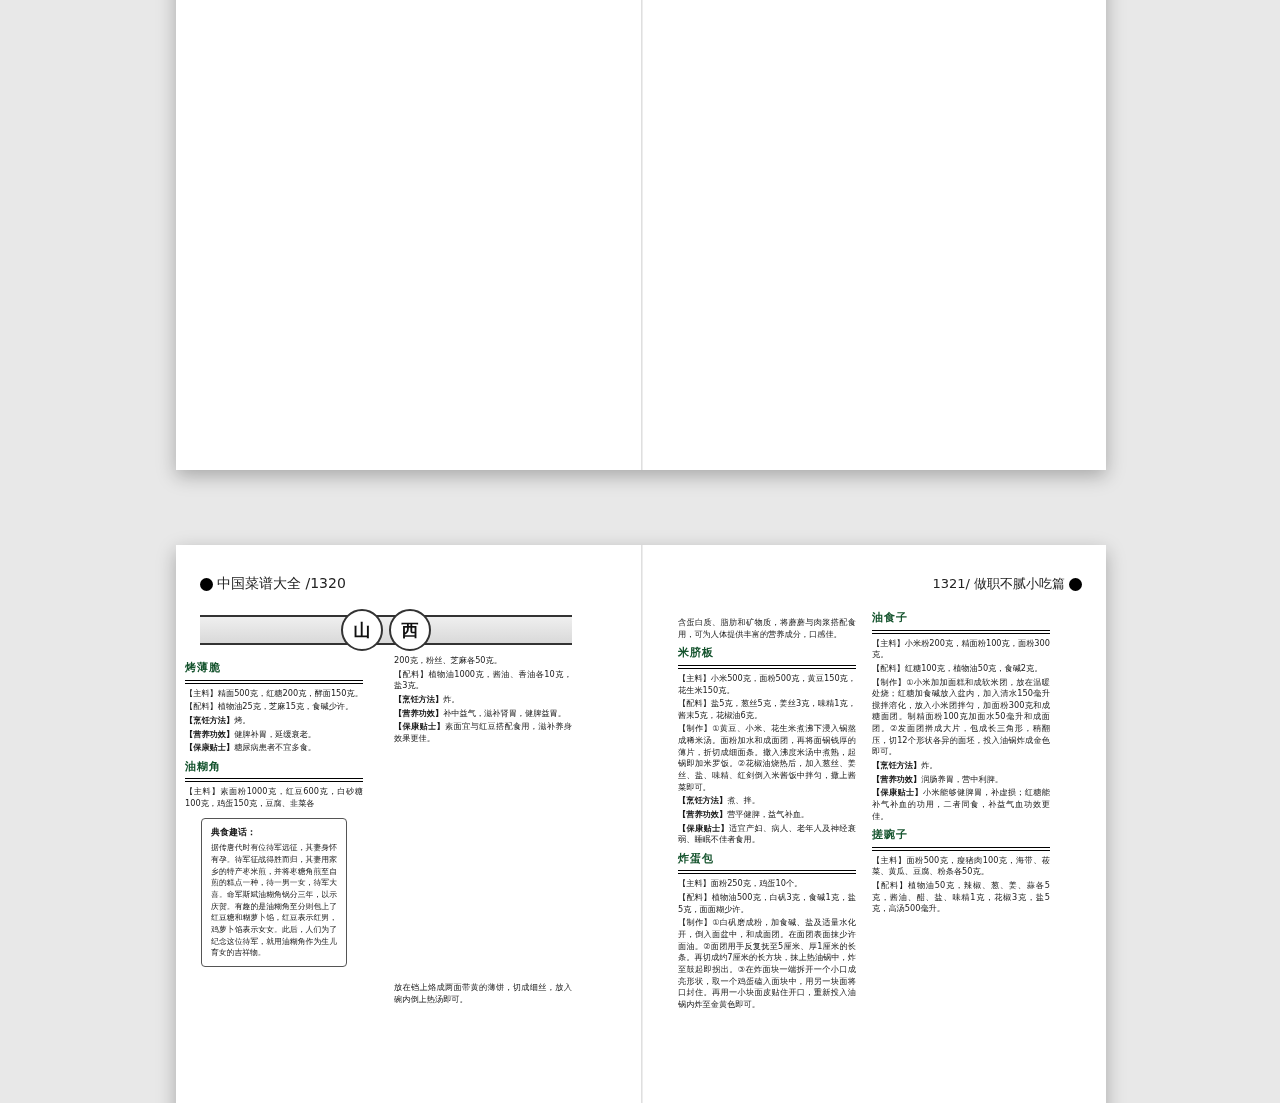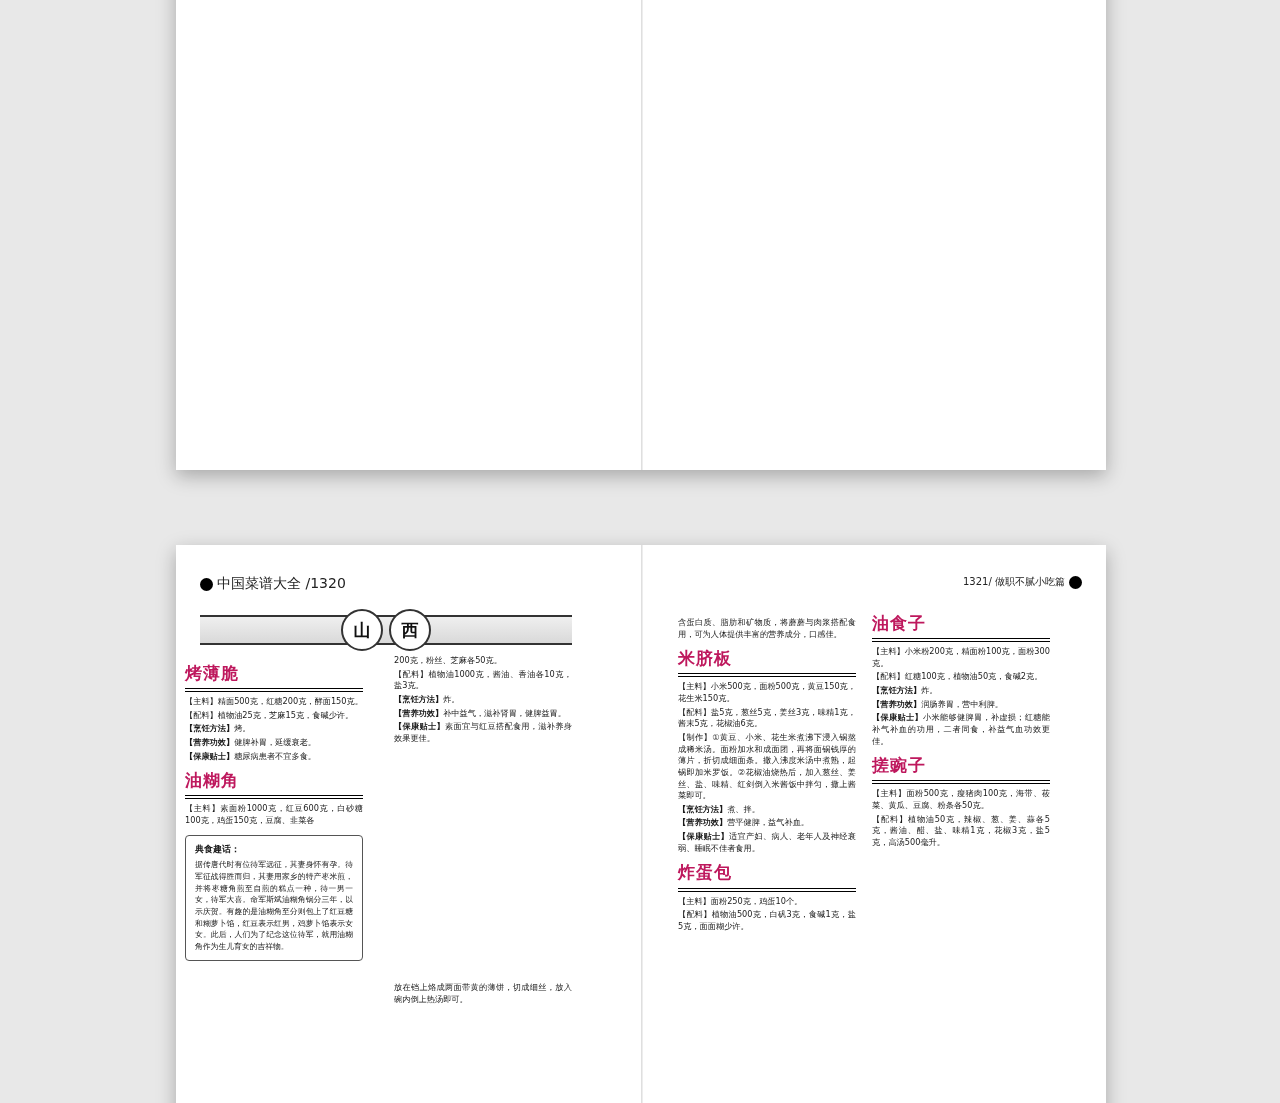--- a/index.html
+++ b/index.html
@@ -3,48 +3,48 @@
 <meta charset="utf-8">
 <style>
   html,body{margin:0;padding:0;background:#e8e8e8;}
   body{width:1280px;height:1103px;font-family:"DejaVu Sans","Liberation Sans",sans-serif;}
   .page-wrap{position:absolute;background:#fff;box-shadow:0 6px 18px rgba(0,0,0,.28);}
   
   #spread1{left:176px;top:-430px;width:930px;height:900px;}
   #spread2{left:176px;top:545px;width:930px;height:600px;}
   .gutter{position:absolute;top:0;bottom:0;left:465px;width:2px;background:linear-gradient(to right,#d8d8d8,#f4f4f4);}
   .col{position:absolute;font-size:8.2px;line-height:1.42;color:#1a1a1a;text-align:justify;}
-  .sec-title{font-size:17px;font-weight:bold;letter-spacing:1px;margin:6px 0 2px;color:#be185d;}
+  .sec-title{font-size:11px;font-weight:bold;letter-spacing:1px;margin:6px 0 2px;color:#14532d;font-family:Liberation Mono, monospace;}
   .rule{border-top:1px solid #000;border-bottom:1px solid #000;height:2px;margin:3px 0 4px;}
   .p{margin:0 0 2px 0;}
   .badge{display:inline-block;width:13px;height:13px;border-radius:50%;background:#000;margin-right:4px;}
   .prov-band{position:relative;height:46px;margin:10px 0 8px;}
   .prov-band .bar{position:absolute;left:0;right:0;top:10px;height:26px;background:linear-gradient(to bottom,#efefef,#d9d9d9);border-top:2px solid #333;border-bottom:2px solid #333;}
   .prov-band .circles{position:absolute;left:50%;top:4px;transform:translateX(-50%);display:flex;gap:6px;}
   .prov-band .cc{width:38px;height:38px;border-radius:50%;background:#fff;border:2px solid #333;display:flex;align-items:center;justify-content:center;font-size:17px;font-weight:bold;color:#111;}
-  .anec{border:1px solid #555;border-radius:4px;padding:7px 9px;margin:8px 0;font-size:7.8px;line-height:1.5;}
+  .anec{border:1px solid #555;border-radius:4px;padding:7px 9px;margin:8px 16px;font-size:7.8px;line-height:1.5;}
   .anec .at{font-weight:bold;font-size:9px;margin-bottom:3px;}
 </style>
 </head>
 <body>
 
 <div class="page-wrap" id="spread1">
   <div class="gutter"></div>
 
 </div>
 
 <div class="page-wrap" id="spread2">
   <div class="gutter"></div>
 
   <div style="position:absolute;left:24px;top:30px;display:flex;align-items:center;">
     <span class="badge"></span>
     <span style="font-size:14px;color:#222;">中国菜谱大全 /1320</span>
   </div>
   <div style="position:absolute;right:24px;top:30px;display:flex;align-items:center;">
-    <span style="font-size:10px;color:#222;">1321/ 做职不腻小吃篇</span>
+    <span style="font-size:13px;color:#222;">1321/ 做职不腻小吃篇</span>
     <span class="badge" style="margin-left:4px;margin-right:0;"></span>
   </div>
 
   <div class="prov-band" style="position:absolute;left:24px;top:50px;width:372px;">
     <div class="bar"></div>
     <div class="circles">
       <div class="cc">山</div>
       <div class="cc">西</div>
     </div>
   </div>
@@ -86,27 +86,29 @@
     <div class="p">【配料】盐5克，葱丝5克，姜丝3克，味精1克，酱末5克，花椒油6克。</div>
     <div class="p">【制作】①黄豆、小米、花生米煮沸下浸入锅熬成稀米汤。面粉加水和成面团，再将面锅钱厚的薄片，折切成细面条。撒入沸度米汤中煮熟，起锅即加米罗饭。②花椒油烧热后，加入葱丝、姜丝、盐、味精、红剑倒入米酱饭中拌匀，撒上酱菜即可。</div>
     <div class="p"><b>【烹饪方法】</b><span>煮、拌。</span></div>
     <div class="p"><b>【营养功效】</b><span>营平健脾，益气补血。</span></div>
     <div class="p"><b>【保康贴士】</b><span>适宜产妇、病人、老年人及神经衰弱、睡眠不佳者食用。</span></div>
 
     <div class="sec-title">炸蛋包</div>
     <div class="rule"></div>
     <div class="p">【主料】面粉250克，鸡蛋10个。</div>
     <div class="p">【配料】植物油500克，白矾3克，食碱1克，盐5克，面面糊少许。</div>
+    <div class="p">【制作】①白矾磨成粉，加食碱、盐及适量水化开，倒入面盆中，和成面团。在面团表面抹少许面油。②面团用手反复抚至5厘米、厚1厘米的长条。再切成约7厘米的长方块，抹上热油锅中，炸至鼓起即拐出。③在炸面块一端拆开一个小口成亮形状，取一个鸡蛋磕入面块中，用另一块面将口封住。再用一小块面皮贴住开口，重新投入油锅内炸至金黄色即可。</div>
   </div>
 
   <div class="col" style="left:696px;top:60px;width:178px;">
     <div class="sec-title">油食子</div>
     <div class="rule"></div>
     <div class="p">【主料】小米粉200克，精面粉100克，面粉300克。</div>
     <div class="p">【配料】红糖100克，植物油50克，食碱2克。</div>
+    <div class="p">【制作】①小米加加面糕和成软米团，放在温暖处烧；红糖加食碱放入盆内，加入清水150毫升搅拌溶化，放入小米团拌匀，加面粉300克和成糖面团。制精面粉100克加面水50毫升和成面团。②发面团擀成大片，包成长三角形，稍翻压，切12个形状各异的面坯，投入油锅炸成金色即可。</div>
     <div class="p"><b>【烹饪方法】</b><span>炸。</span></div>
     <div class="p"><b>【营养功效】</b><span>润肠养胃，营中利脾。</span></div>
     <div class="p"><b>【保康贴士】</b><span>小米能够健脾胃，补虚损；红糖能补气补血的功用，二者同食，补益气血功效更佳。</span></div>
 
     <div class="sec-title">搓豌子</div>
     <div class="rule"></div>
     <div class="p">【主料】面粉500克，瘦猪肉100克，海带、莜菜、黄瓜、豆腐、粉条各50克。</div>
     <div class="p">【配料】植物油50克，辣椒、葱、姜、蒜各5克，酱油、醋、盐、味精1克，花椒3克，盐5克，高汤500毫升。</div>
   </div>
 </div>

